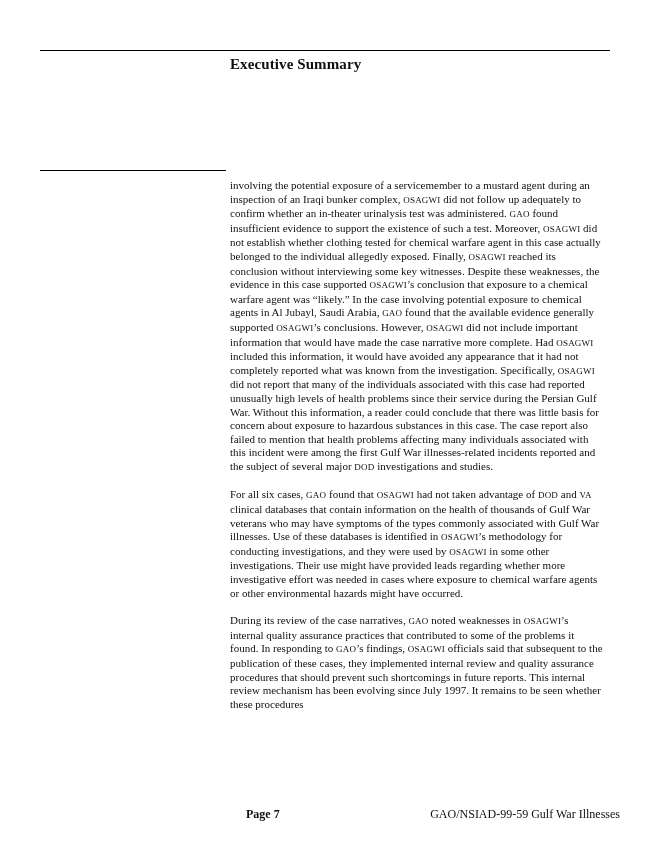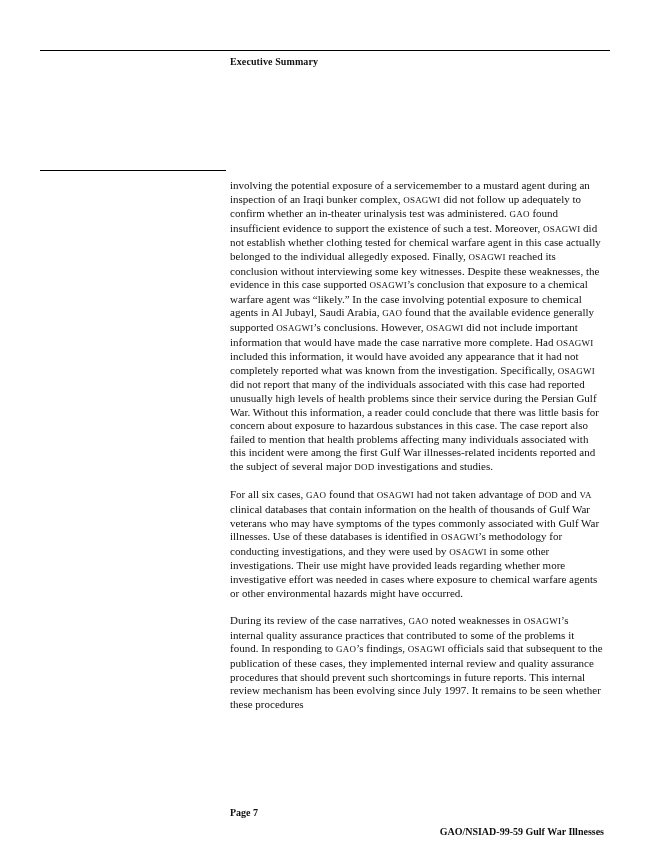--- a/index.html
+++ b/index.html
@@ -28,21 +28,21 @@
   }
   .rule-section {
     left: 40px;
     top: 170px;
     width: 186px;
   }
   .running-head {
     position: absolute;
     left: 230px;
     top: 56px;
-    font-size: 10px;
+    font-size: 15px;
     font-weight: bold;
     letter-spacing: 0.1px;
   }
   .body-col {
     position: absolute;
     left: 230px;
     top: 171px;
     width: 374px;
     font-size: 11px;
     line-height: 13.6px;
@@ -50,34 +50,33 @@
   }
   .body-col p {
     margin: 8px 0 14px 0;
   }
   .sc {
     font-size: 82%;
     letter-spacing: 0.2px;
   }
   .footer {
     position: absolute;
-    left: 230px;
+    left: 246px;
     top: 807px;
     width: 374px;
-    font-size: 10px;
+    font-size: 12px;
     display: flex;
     justify-content: space-between;
   }
   .footer .page-num {
     font-weight: bold;
   }
   .footer .report-id {
-    font-weight: bold;
+    font-weight: normal;
     text-align: right;
-    margin-top: 19px;
   }
 </style>
 </head>
 <body>
 
 <div class="page">
 
   <div class="rule rule-top"></div>
 
   <div class="running-head">Executive Summary</div>

